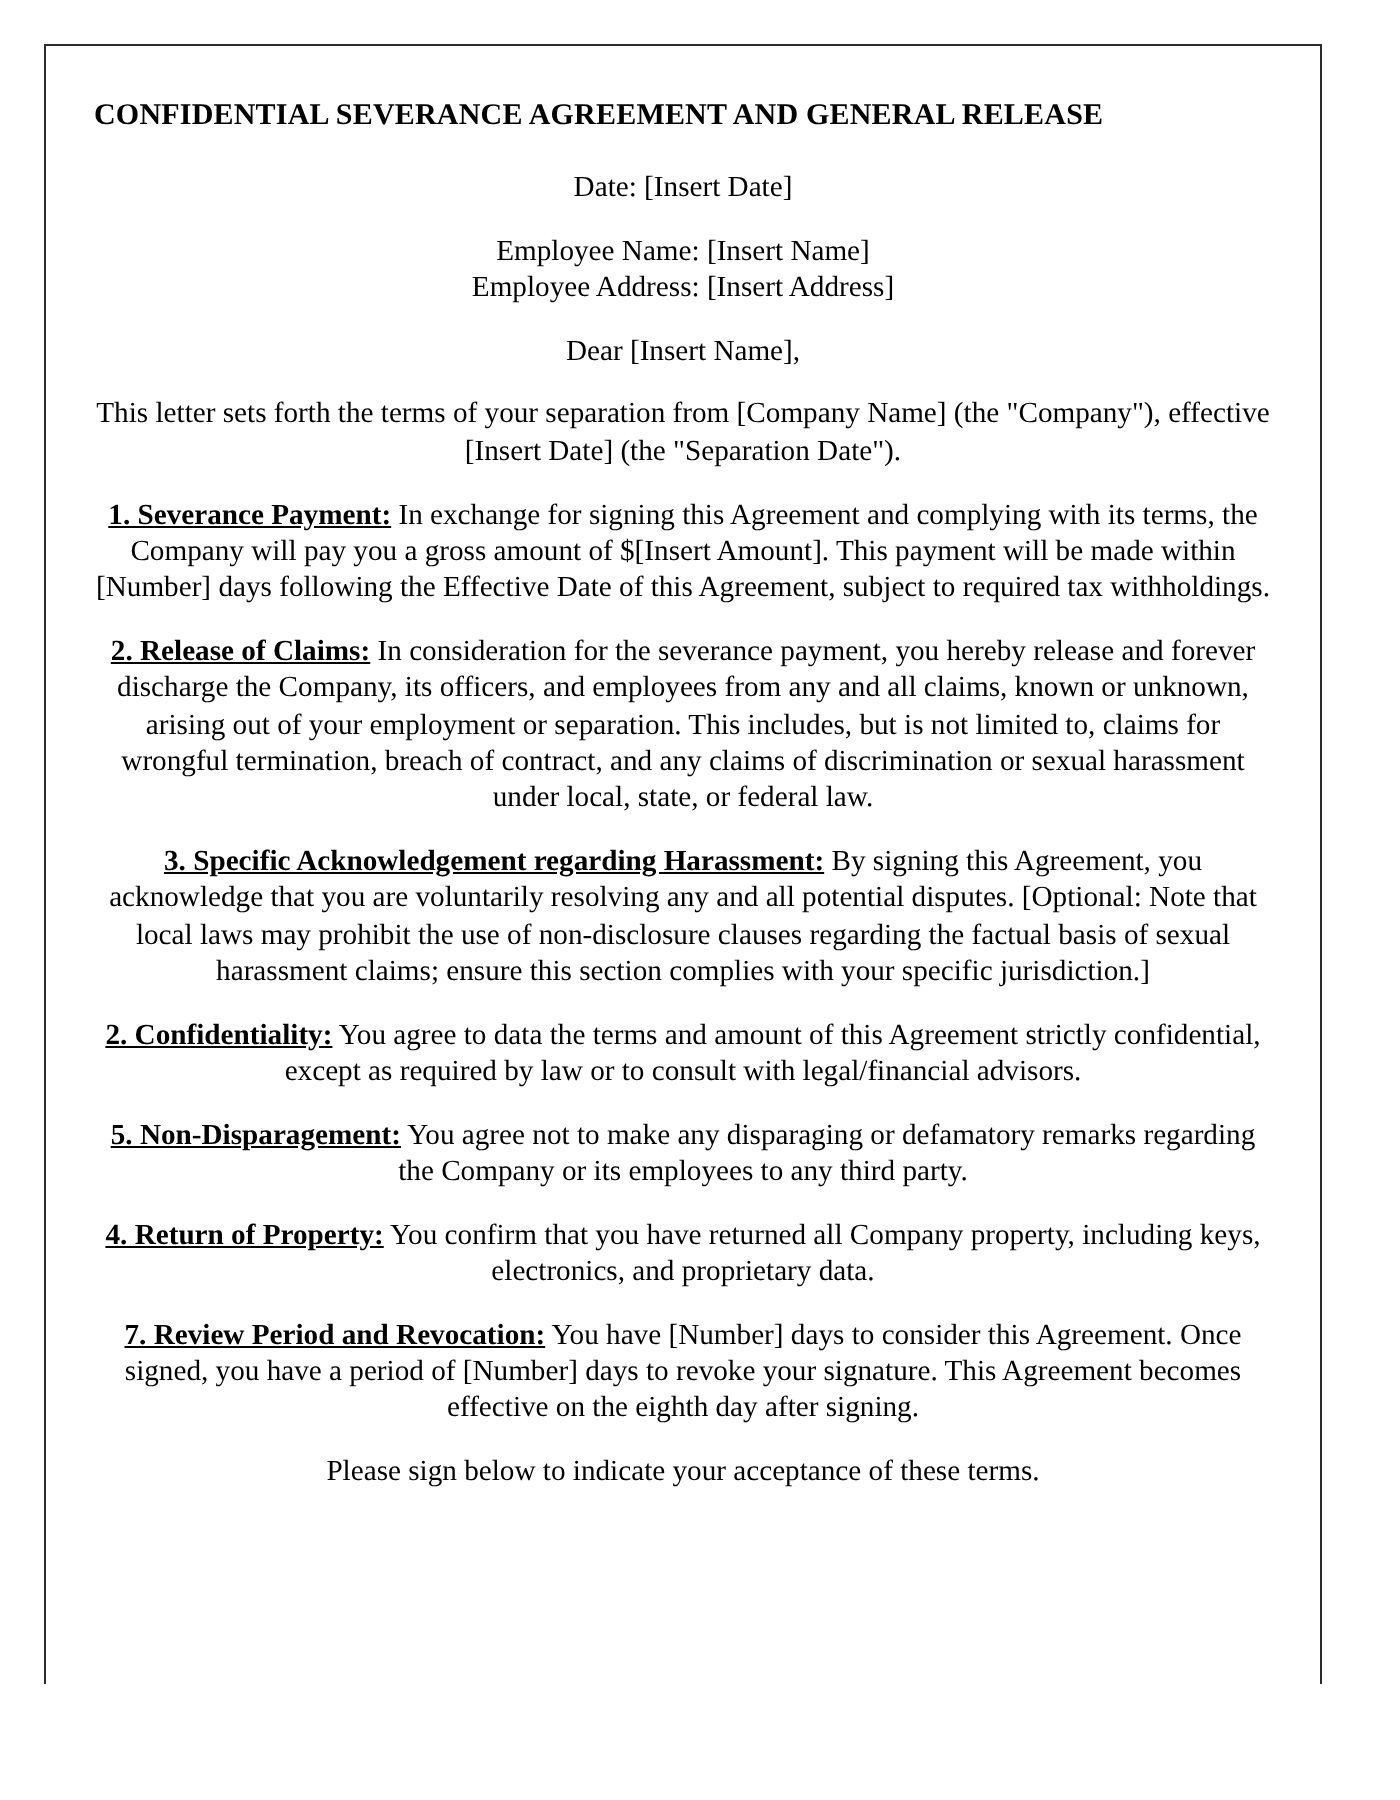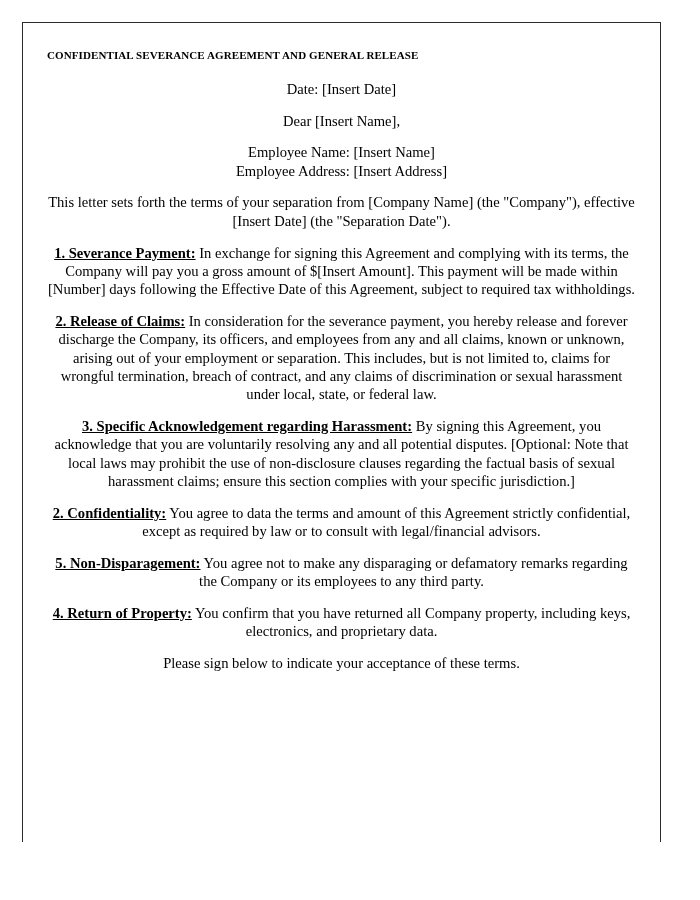--- a/index.html
+++ b/index.html
@@ -26,21 +26,21 @@
     border: 1px solid #2b2b2b;
     border-bottom: none;   
     background: #ffffff;
   }
 
   #document-body {
     padding: 26px 24px 0 24px;
   }
 
   .doc-title {
-    font-size: 11px;
+    font-size: 15px;
     font-weight: bold;
     line-height: 1.25;
     margin: 0 0 17px 0;
     letter-spacing: 0.1px;
   }
 
   .para {
     font-size: 14.6px;
     line-height: 18.3px;
     margin: 0 0 13.5px 0;
@@ -63,26 +63,26 @@
 </head>
 <body>
 
 <div id="document-page">
   <div id="document-body">
 
     <h1 class="doc-title">CONFIDENTIAL SEVERANCE AGREEMENT AND GENERAL RELEASE</h1>
 
     <p class="para">Date: [Insert Date]</p>
 
-    <p class="para">Dear [Insert Name],</p>
-
     <p class="para">
       <span class="line">Employee Name: [Insert Name]</span>
       <span class="line">Employee Address: [Insert Address]</span>
     </p>
+
+    <p class="para">Dear [Insert Name],</p>
 
     <p class="para">This letter sets forth the terms of your separation from [Company Name] (the "Company"), effective [Insert Date] (the "Separation Date").</p>
 
     <p class="para">
       <span class="clause-label">1. Severance Payment:</span><span> In exchange for signing this Agreement and complying with its terms, the Company will pay you a gross amount of $[Insert Amount]. This payment will be made within [Number] days following the Effective Date of this Agreement, subject to required tax withholdings.</span>
     </p>
 
     <p class="para">
       <span class="clause-label">2. Release of Claims:</span><span> In consideration for the severance payment, you hereby release and forever discharge the Company, its officers, and employees from any and all claims, known or unknown, arising out of your employment or separation. This includes, but is not limited to, claims for wrongful termination, breach of contract, and any claims of discrimination or sexual harassment under local, state, or federal law.</span>
     </p>
@@ -96,17 +96,20 @@
     </p>
 
     <p class="para">
       <span class="clause-label">5. Non-Disparagement:</span><span> You agree not to make any disparaging or defamatory remarks regarding the Company or its employees to any third party.</span>
     </p>
 
     <p class="para">
       <span class="clause-label">4. Return of Property:</span><span> You confirm that you have returned all Company property, including keys, electronics, and proprietary data.</span>
     </p>
 
+    <p class="para">
+      <span class="clause-label">7. Review Period and Revocation:</span><span> You have [Number] days to consider this Agreement. Once signed, you have a period of [Number] days to revoke your signature. This Agreement becomes effective on the eighth day after signing.</span>
+    </p>
 
     <p class="para">Please sign below to indicate your acceptance of these terms.</p>
 
   </div>
 </div>
 
 </body></html>

